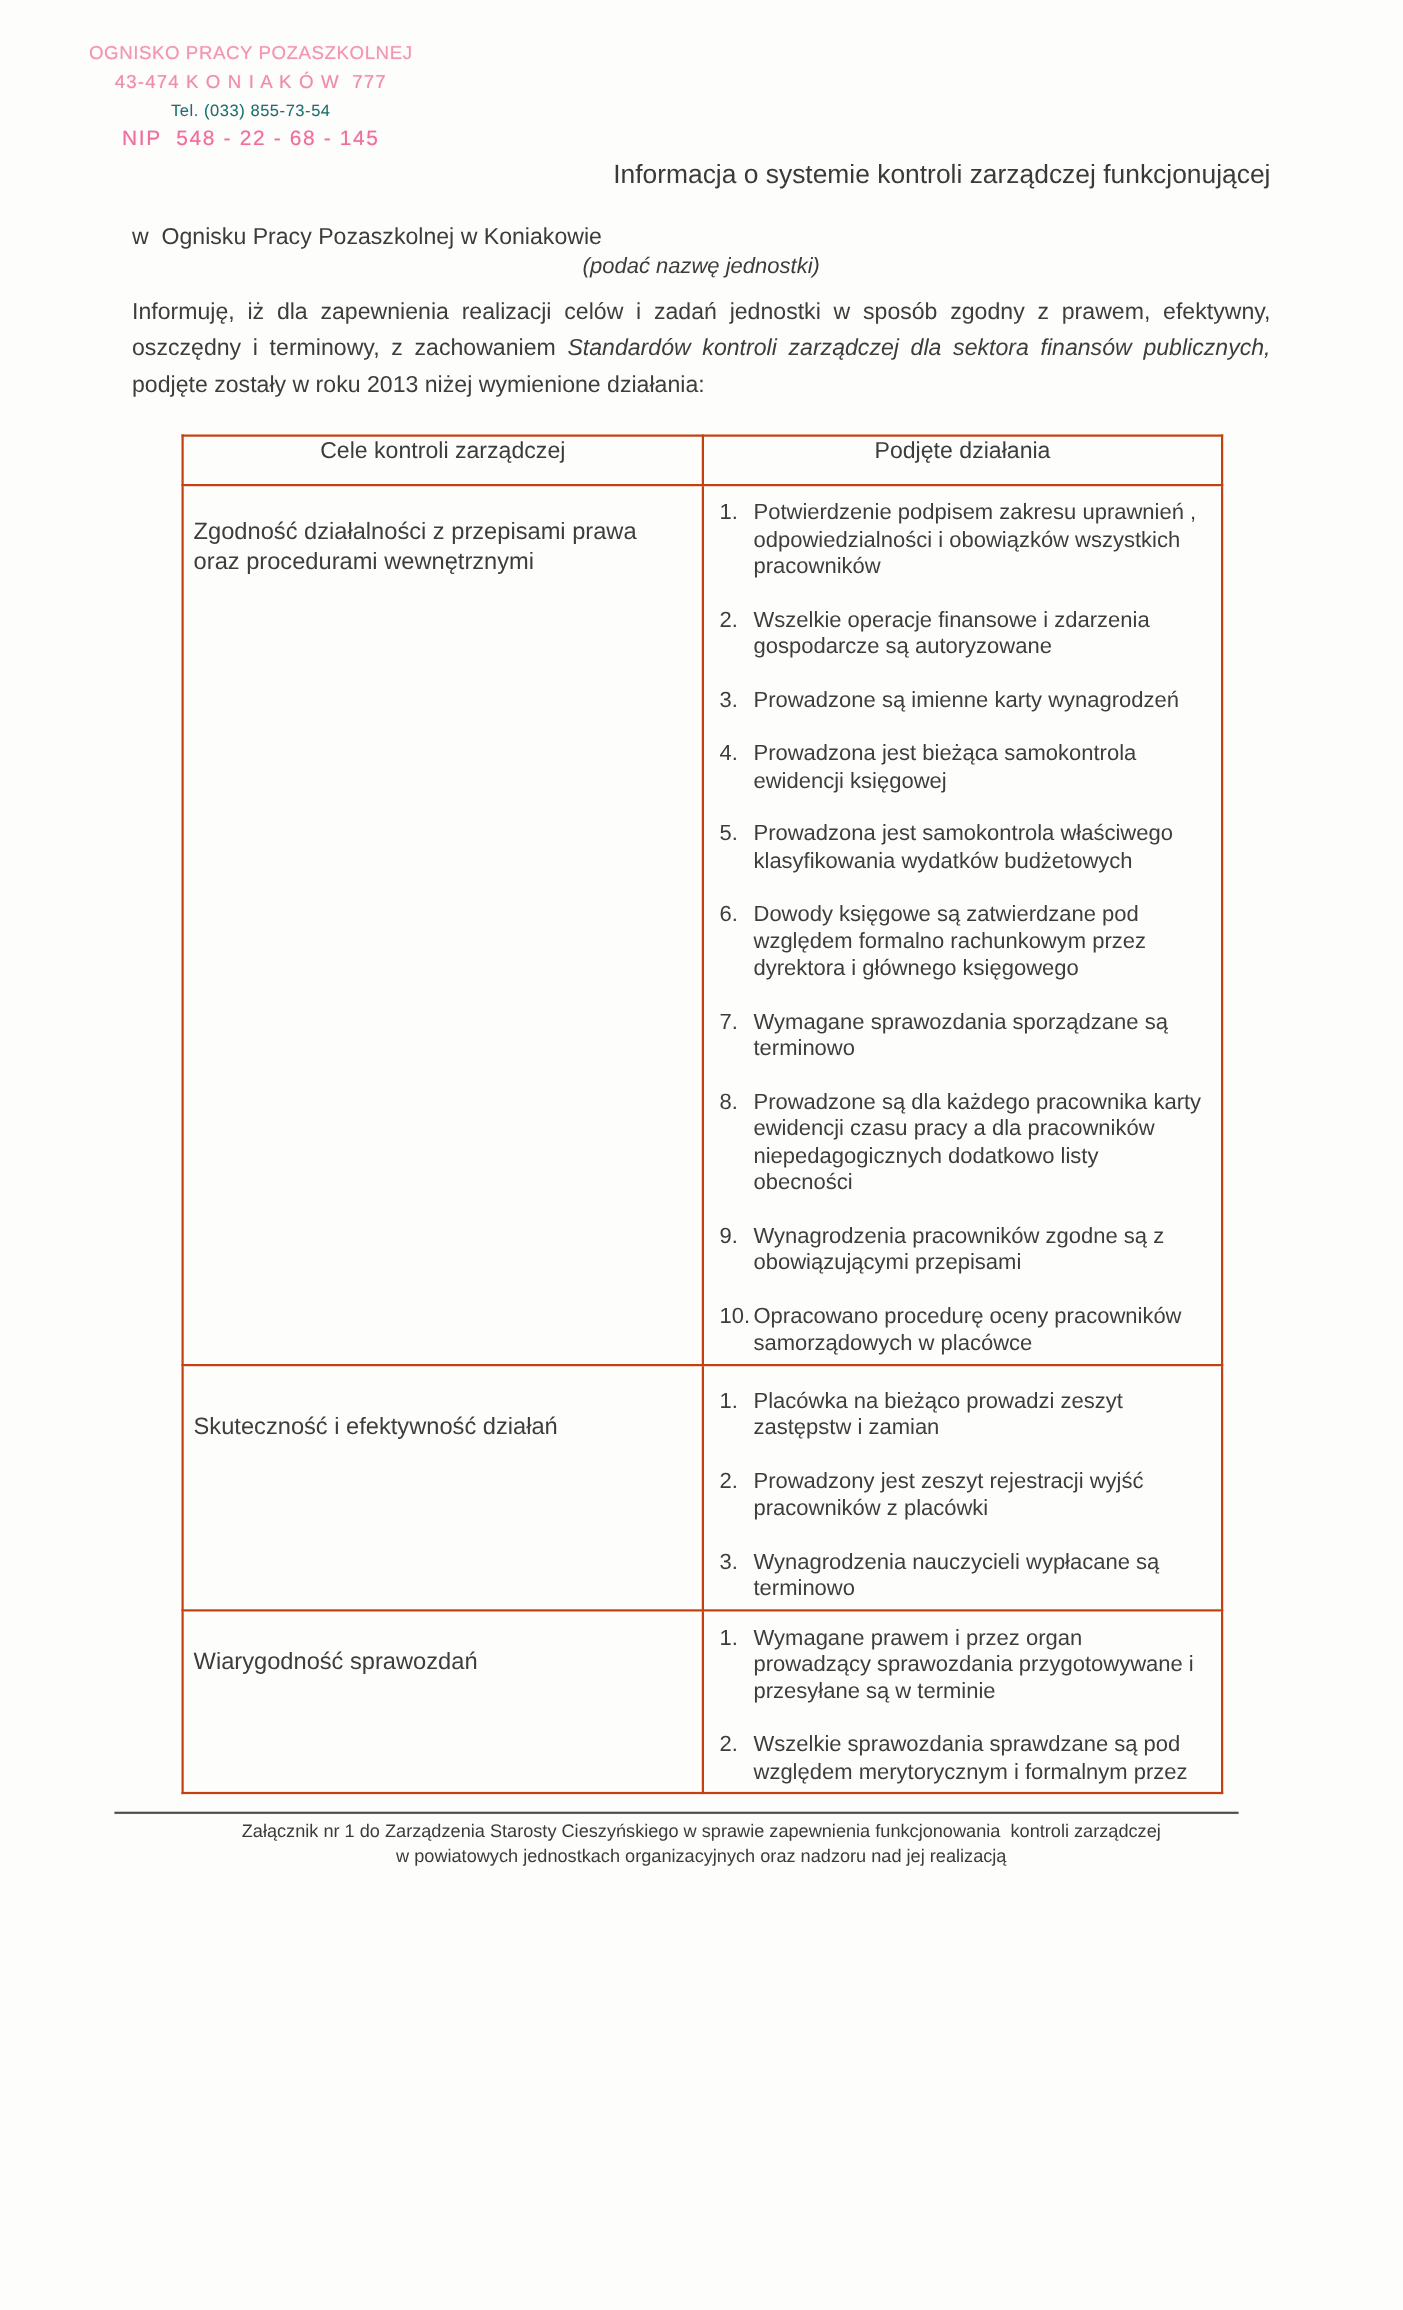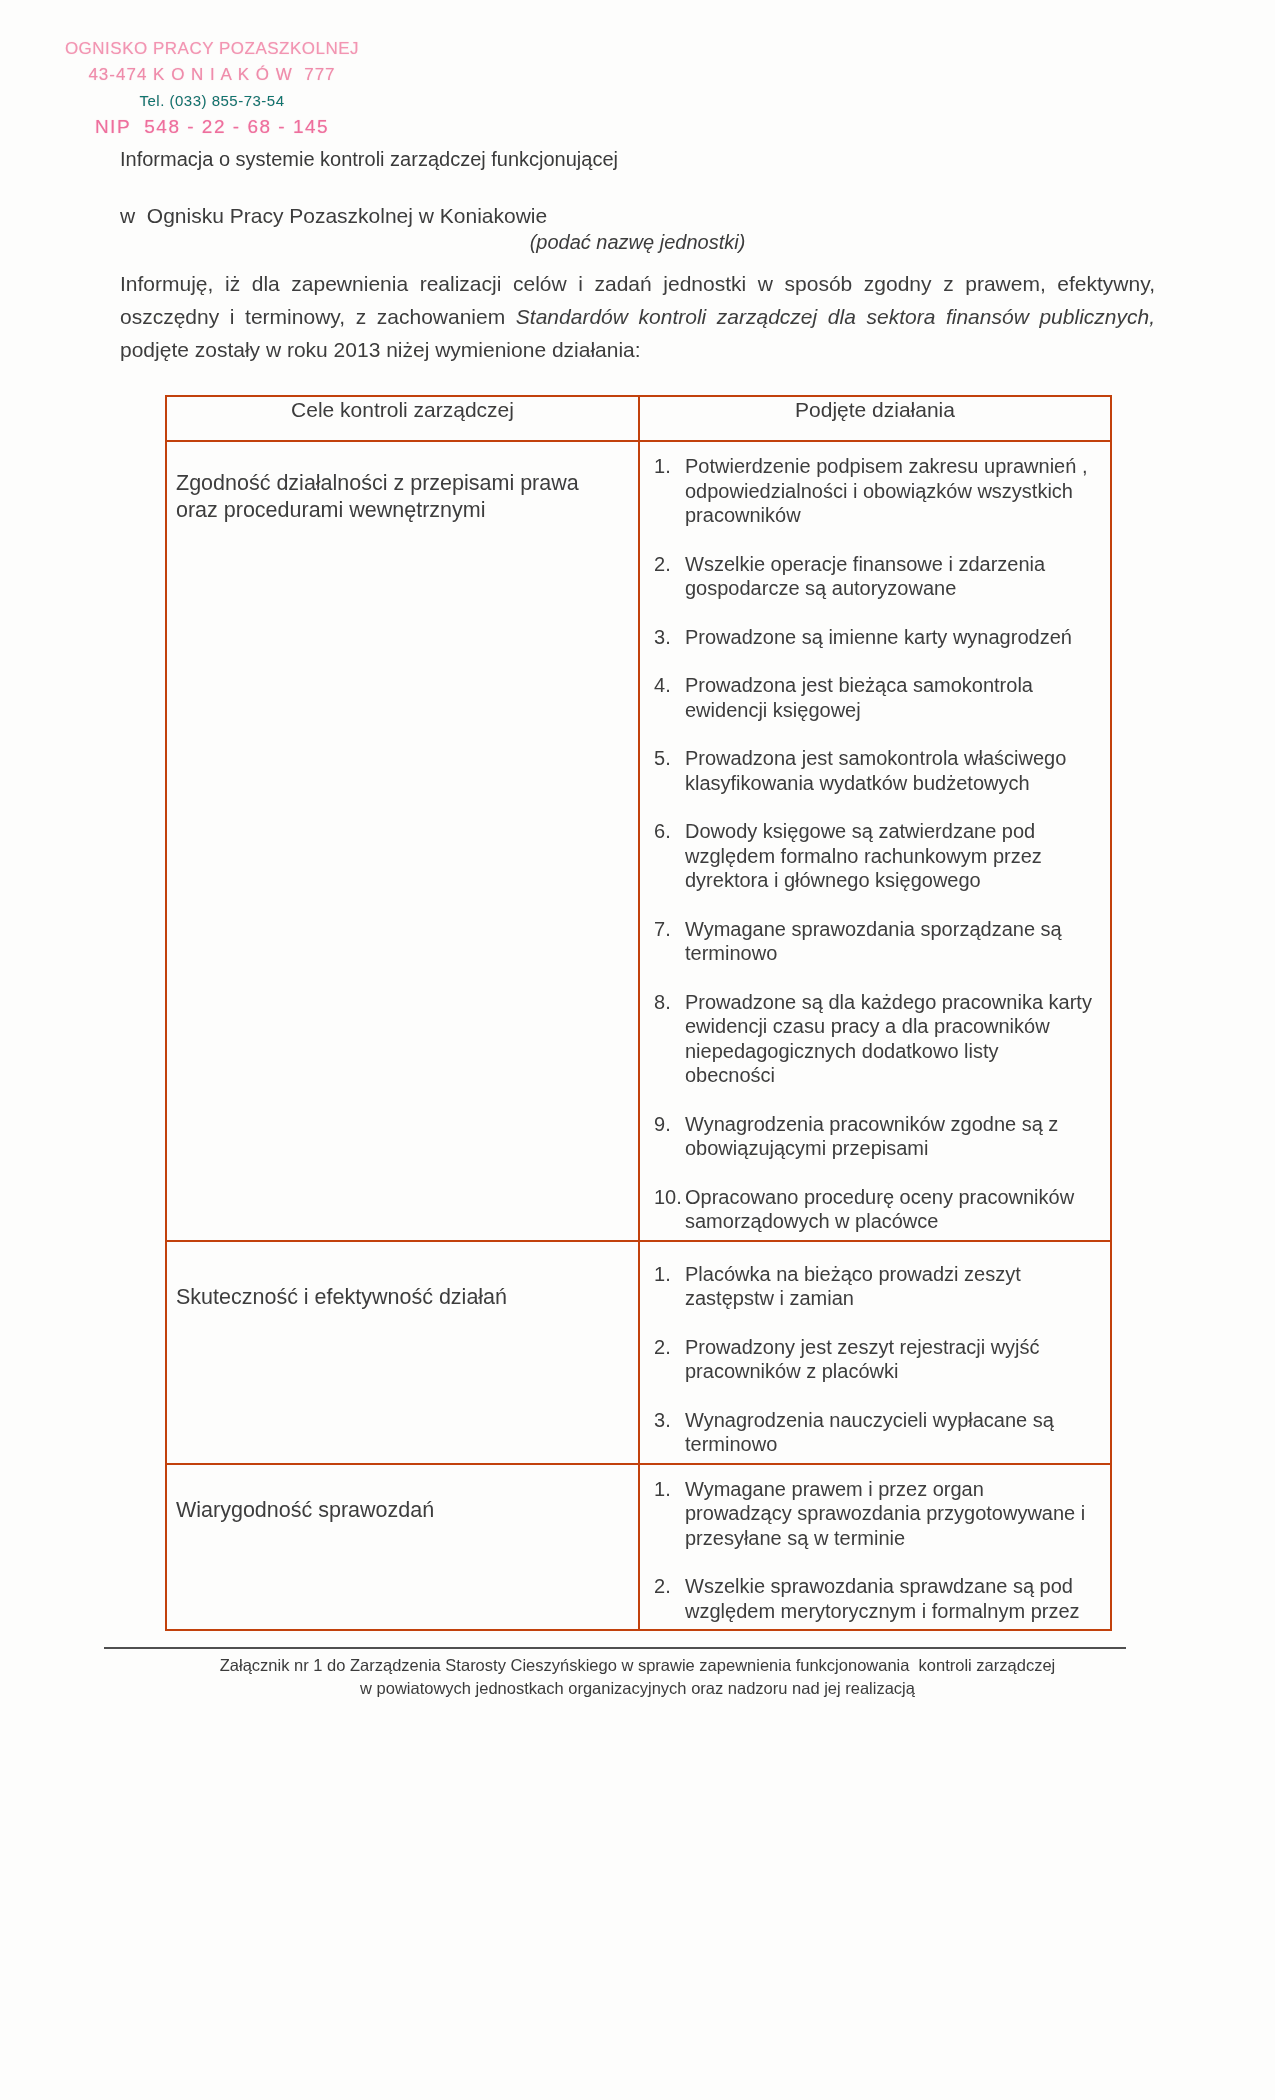--- a/index.html
+++ b/index.html
@@ -13,39 +13,39 @@
     font-family: "Liberation Sans", sans-serif;
     color: #3f3f3f;
     position: relative;
     overflow: hidden;
   }
   .prewrap { white-space: pre-wrap; }
 
   
   .stamp {
     position: absolute;
-    left: 52px;
+    left: 68px;
     top: 36px;
     width: 320px;
     text-align: center;
     line-height: 26px;
     user-select: none;
   }
   .stamp-line1 { font-size: 17px; color: #f295b2; letter-spacing: 0.5px; text-shadow: 0 0 1px rgba(242,149,178,0.55); }
   .stamp-line2 { font-size: 17px; color: #ef8cab; letter-spacing: 1px;   text-shadow: 0 0 1px rgba(239,140,171,0.55); }
   .stamp-line3 { font-size: 15px; color: #0f766e; letter-spacing: 0.5px; text-shadow: 0 0 1px rgba(244,167,192,0.55); }
   .stamp-line4 { font-size: 19px; color: #ee6f9d; letter-spacing: 1.5px; text-shadow: 0 0 1px rgba(238,111,157,0.55); }
 
   
   .content {
     padding: 145px 120px 0 120px;
   }
   .doc-title {
-    text-align: left;
-    font-size: 20px;
+    text-align: right;
+    font-size: 24px;
     line-height: 28px;
     color: #3a3a3a;
   }
   .doc-subtitle {
     text-align: left;
     font-size: 21px;
     line-height: 26px;
     margin-top: 30px;
     color: #3c3c3c;
   }

